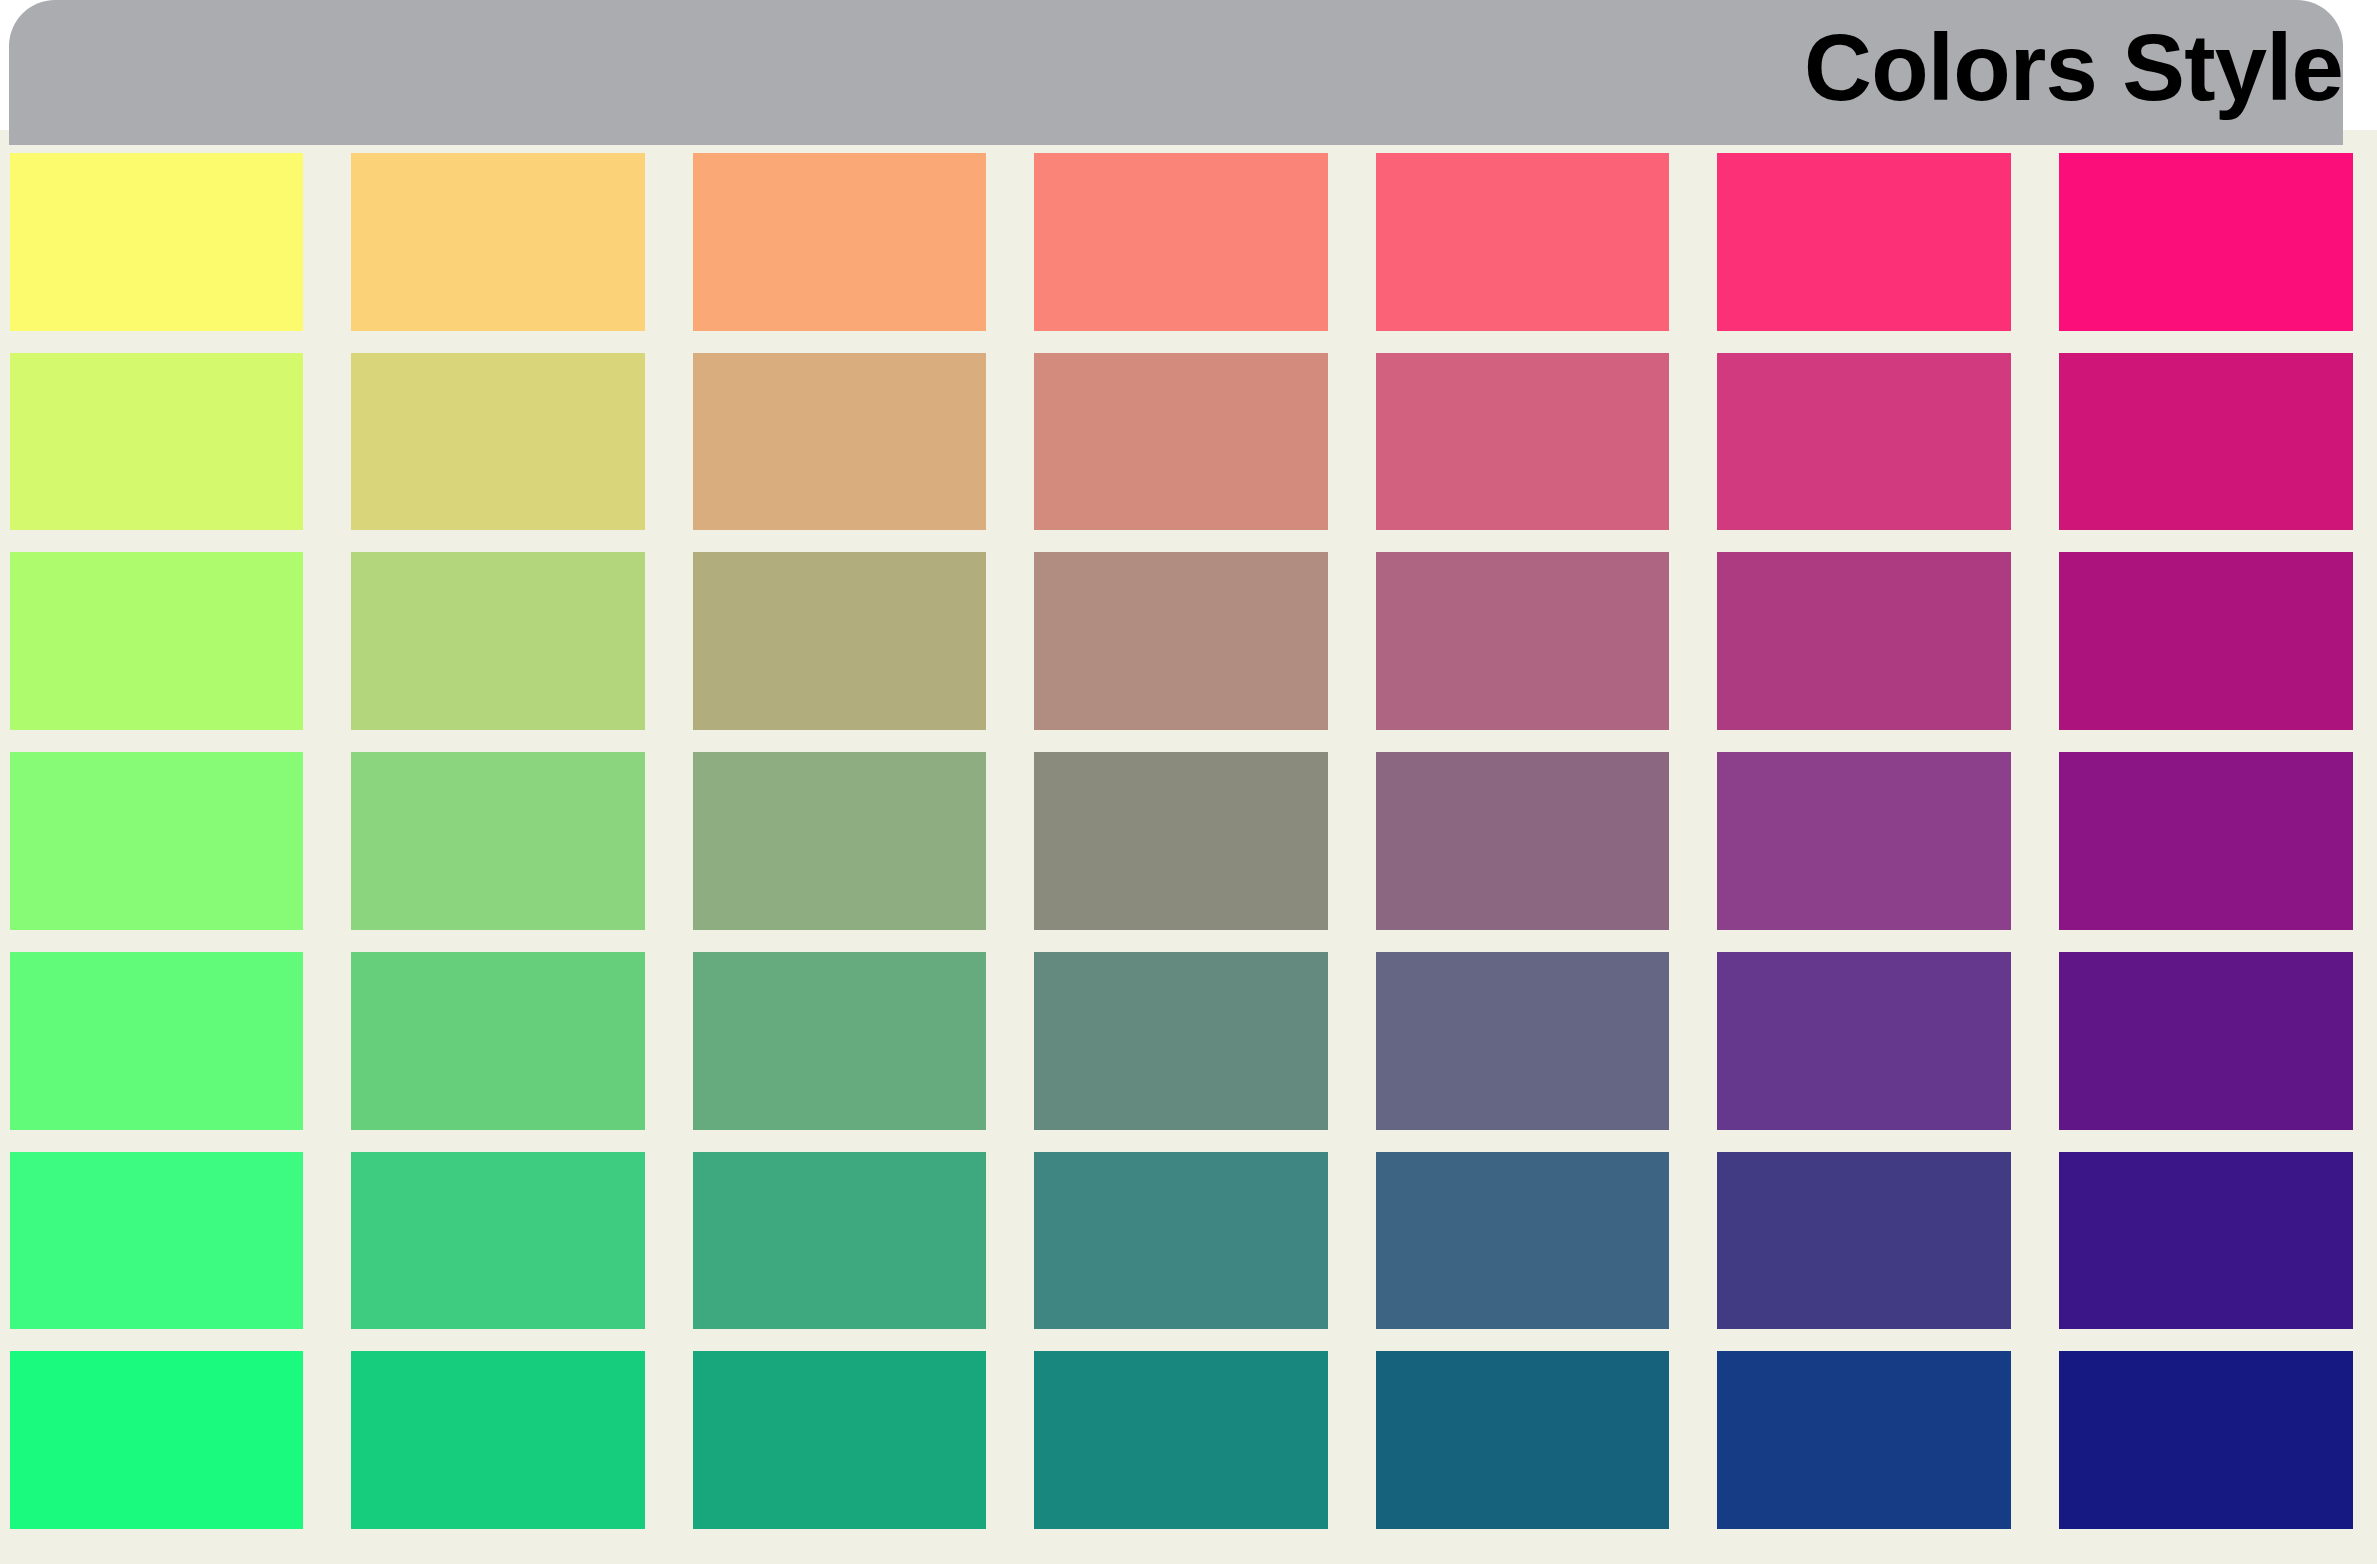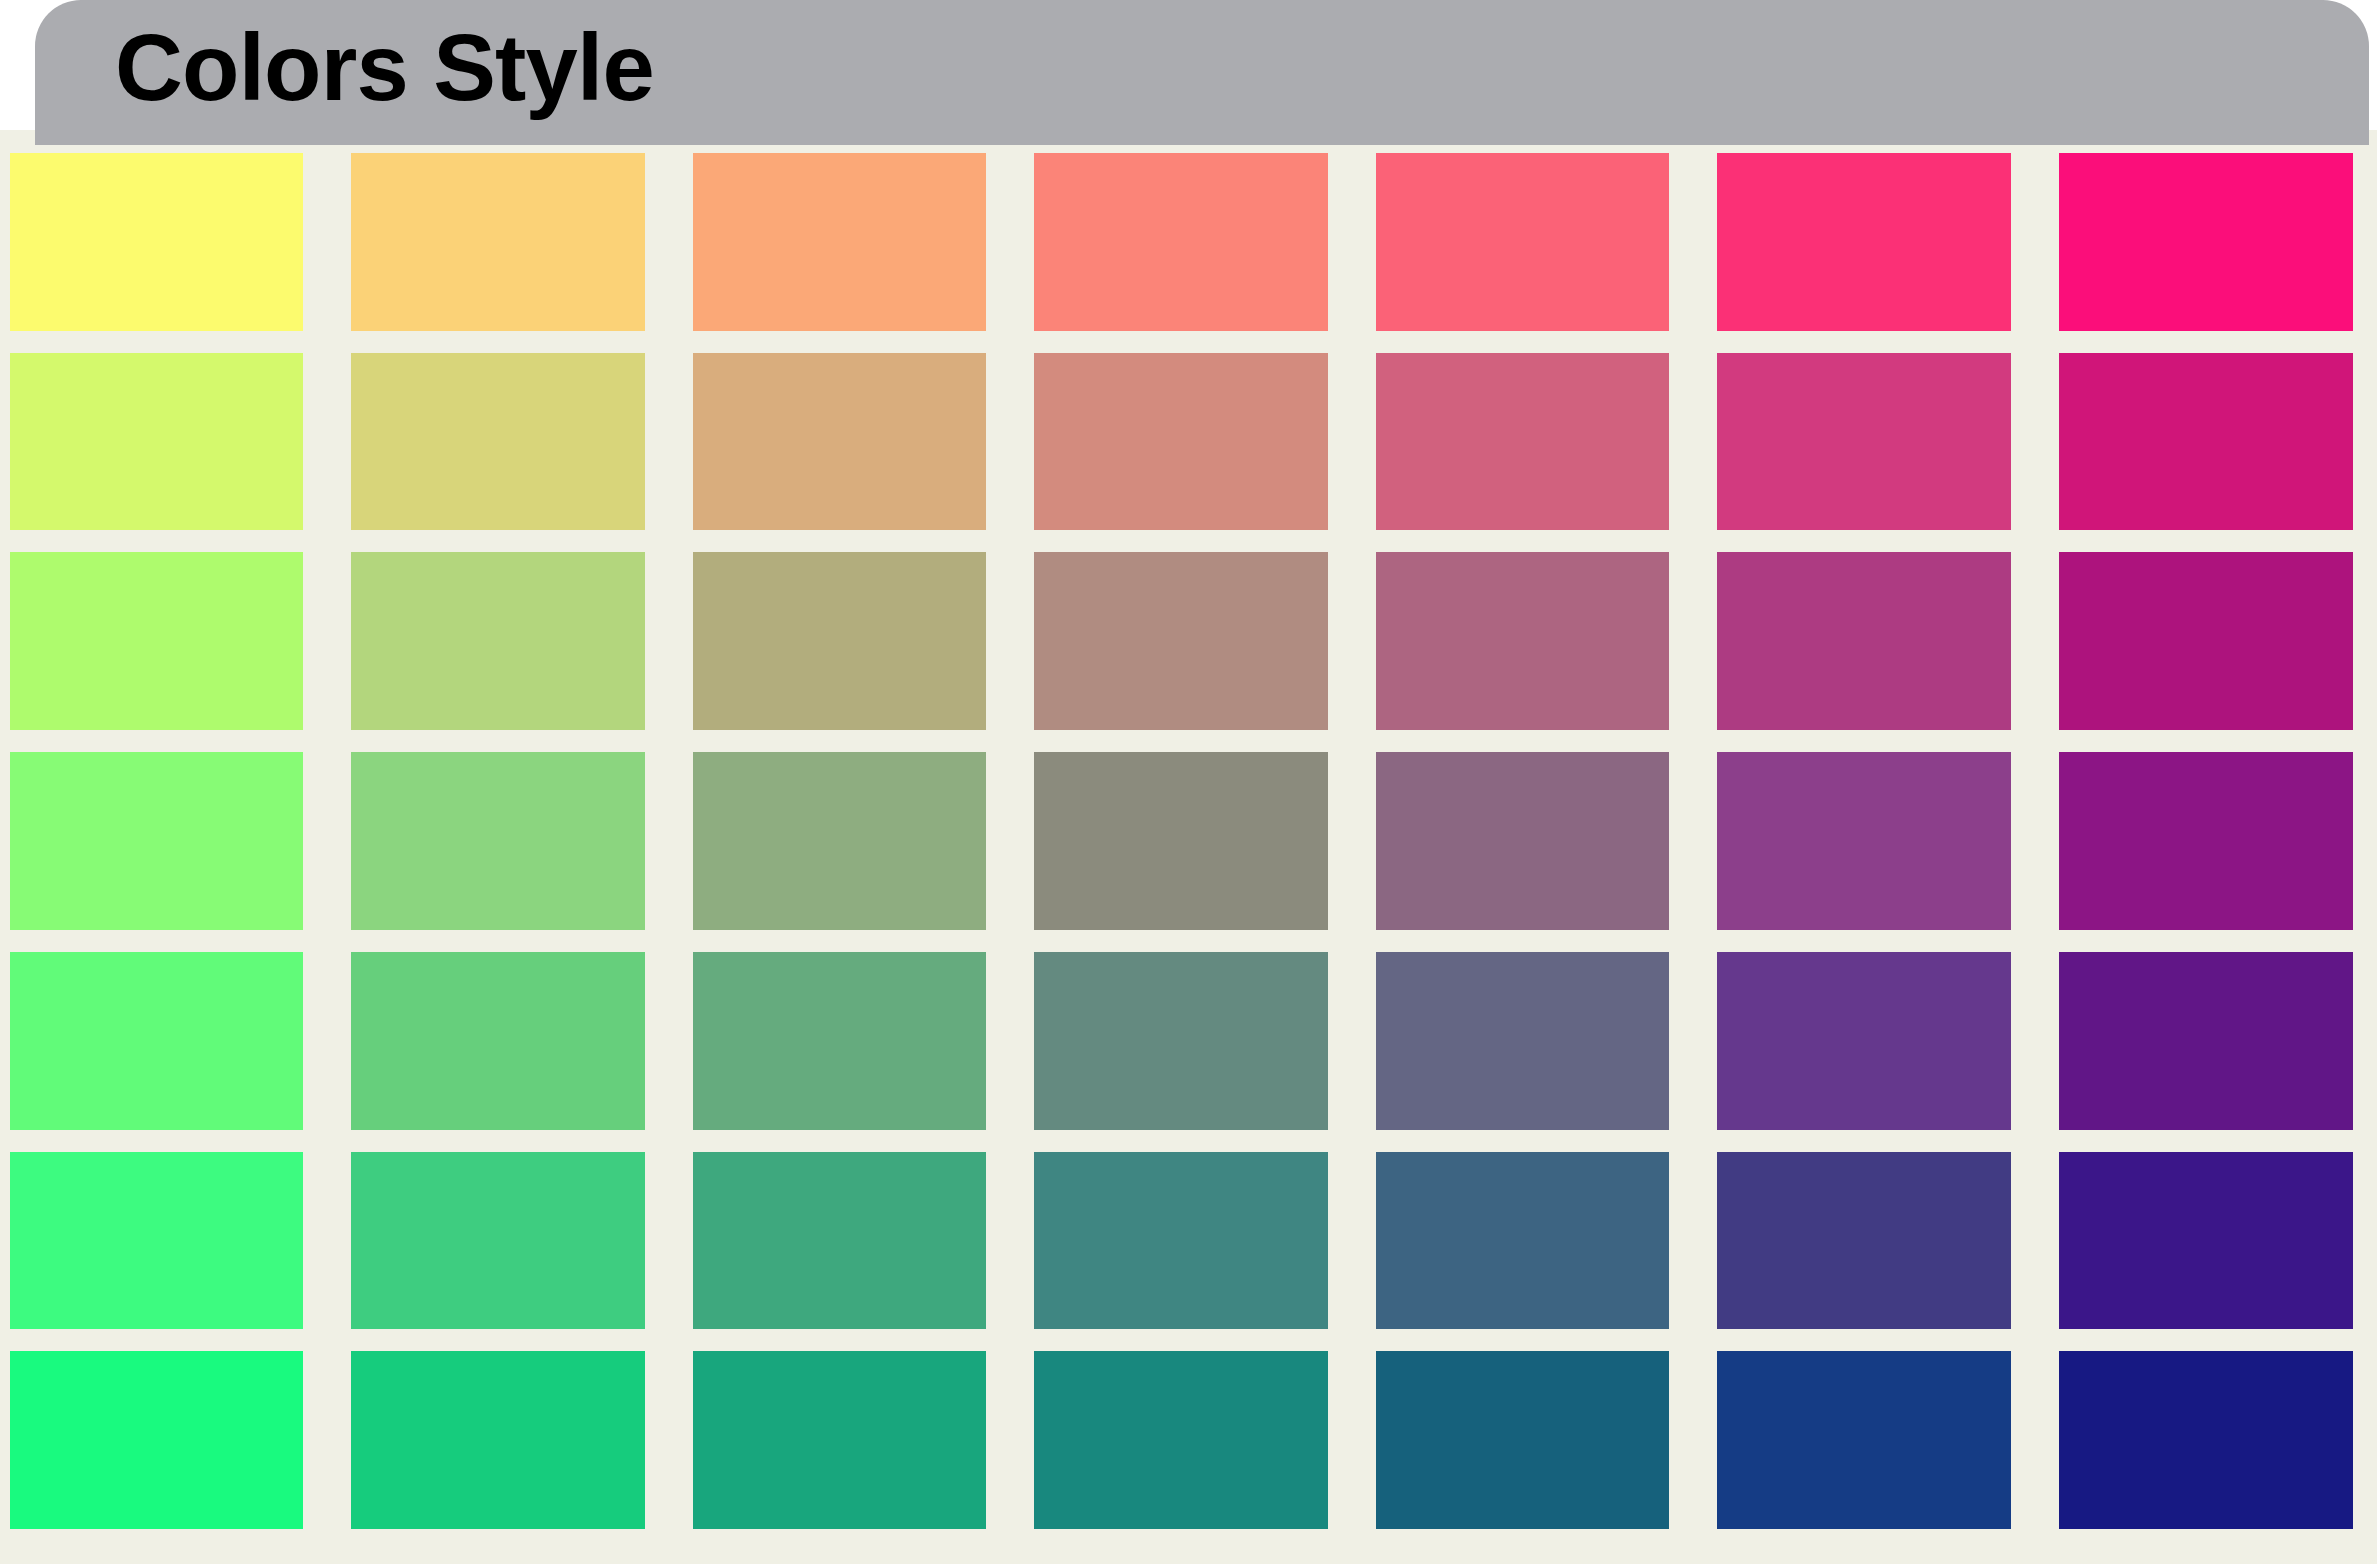--- a/index.html
+++ b/index.html
@@ -25,29 +25,30 @@
     left: 0;
     top: 130px;
     width: 2377px;
     height: 1435px;
     background: #f0f0e5;
   }
 
   
   .titlebar {
     position: absolute;
-    left: 35px;
+    left: 9px;
     top: 0px;
     width: 2334px;
     height: 145px;
     background: #abacb0;
     border-top-left-radius: 46px;
     border-top-right-radius: 46px;
     display: flex;
     align-items: center;
+    justify-content: flex-end;
   }
 
   .titlebar-text {
     margin-left: 80px;
     font-size: 94px;
     font-weight: bold;
     color: #000000;
     letter-spacing: -0.8px;
     line-height: 1;
     white-space: nowrap;

